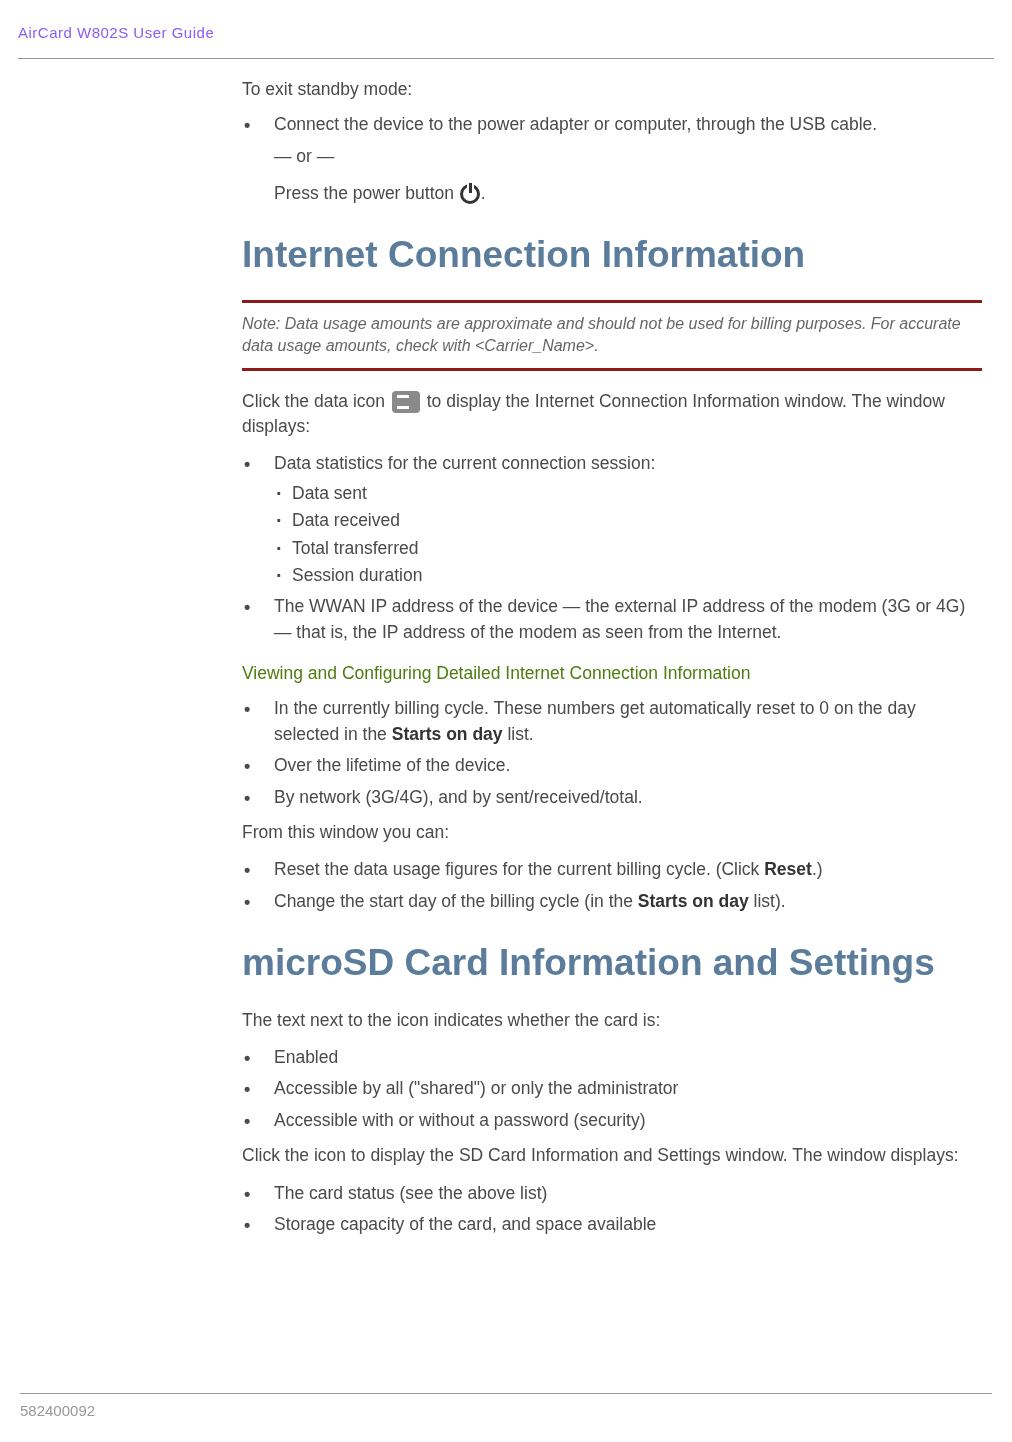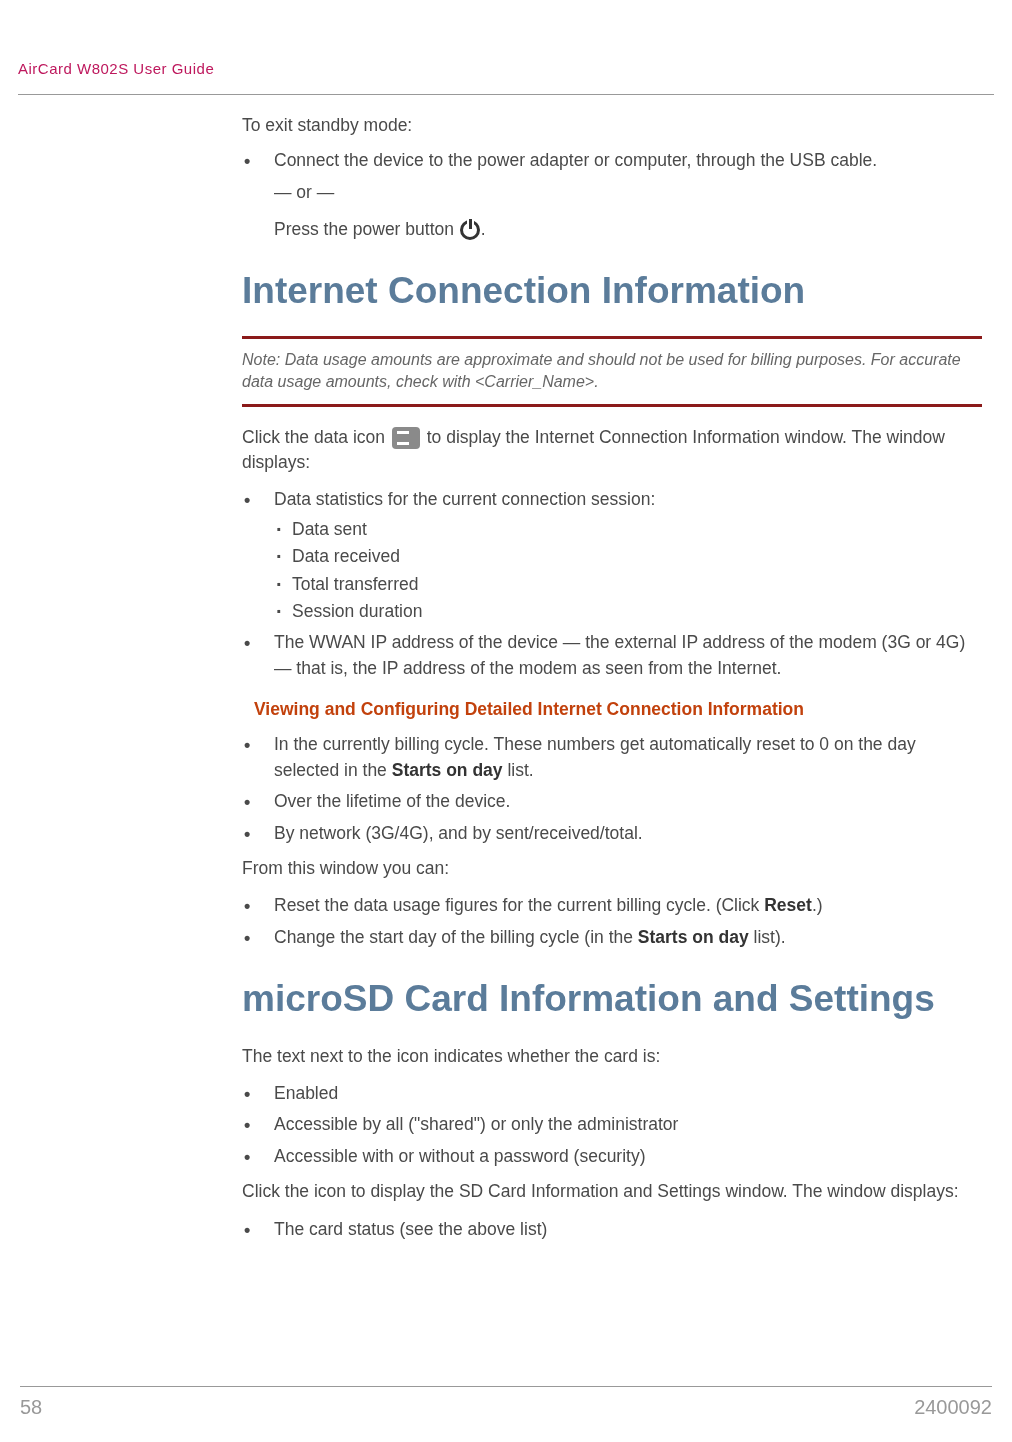--- a/index.html
+++ b/index.html
@@ -12,24 +12,23 @@
       background: #ffffff;
       color: #4a4a4a;
       font-size: 17.5px;
       line-height: 1.45;
       width: 1012px;
       height: 1442px;
       position: relative;
     }
     .header {
       padding: 22px 0 10px 18px;
-      color: #be185d;
+      color: #8b5cf6;
       font-size: 15px;
       letter-spacing: 0.5px;
-      margin-top: 36px;
     }
     .header-line {
       border: none;
       border-top: 1px solid #999;
       margin: 4px 18px 0 18px;
     }
     .content {
       padding: 18px 30px 0 242px;
     }
     .para {
@@ -135,46 +134,46 @@
       content: "";
       position: absolute;
       top: -4px;
       left: 6px;
       width: 3px;
       height: 10px;
       background: #333;
       box-shadow: -2px 0 0 #fff, 2px 0 0 #fff;
     }
     .sub-heading {
-      font-weight: bold;
-      color: #c2410c;
-      margin: 16px 0 10px 12px;
+      font-weight: normal;
+      color: #4d7c0f;
+      margin: 16px 0 10px 0;
       font-size: 17.5px;
     }
     .strong-inline {
       font-weight: bold;
       color: #333;
     }
     .footer {
       position: absolute;
       bottom: 20px;
       left: 0;
       right: 0;
       padding: 0 20px;
     }
     .footer-line {
       border: none;
       border-top: 1px solid #999;
       margin-bottom: 6px;
     }
     .footer-content {
       display: flex;
-      justify-content: space-between;
+      justify-content: flex-start;
       color: #999;
-      font-size: 20px;
+      font-size: 15px;
     }
     .spacer-small { margin-bottom: 12px; }
   </style>
 </head>
 <body>
 
 <div class="header">
   <span>AirCard W802S User Guide</span>
 </div>
 <hr class="header-line">
@@ -247,20 +246,21 @@
   <ul class="bullet-list">
     <li>Enabled</li>
     <li>Accessible by all ("shared") or only the administrator</li>
     <li>Accessible with or without a password (security)</li>
   </ul>
 
   <p class="para spacer-small">Click the icon to display the SD Card Information and Settings window. The window displays:</p>
 
   <ul class="bullet-list">
     <li>The card status (see the above list)</li>
+    <li>Storage capacity of the card, and space available</li>
   </ul>
 
 </div>
 
 <div class="footer">
   <hr class="footer-line">
   <div class="footer-content">
     <span>58</span>
     <span>2400092</span>
   </div>

